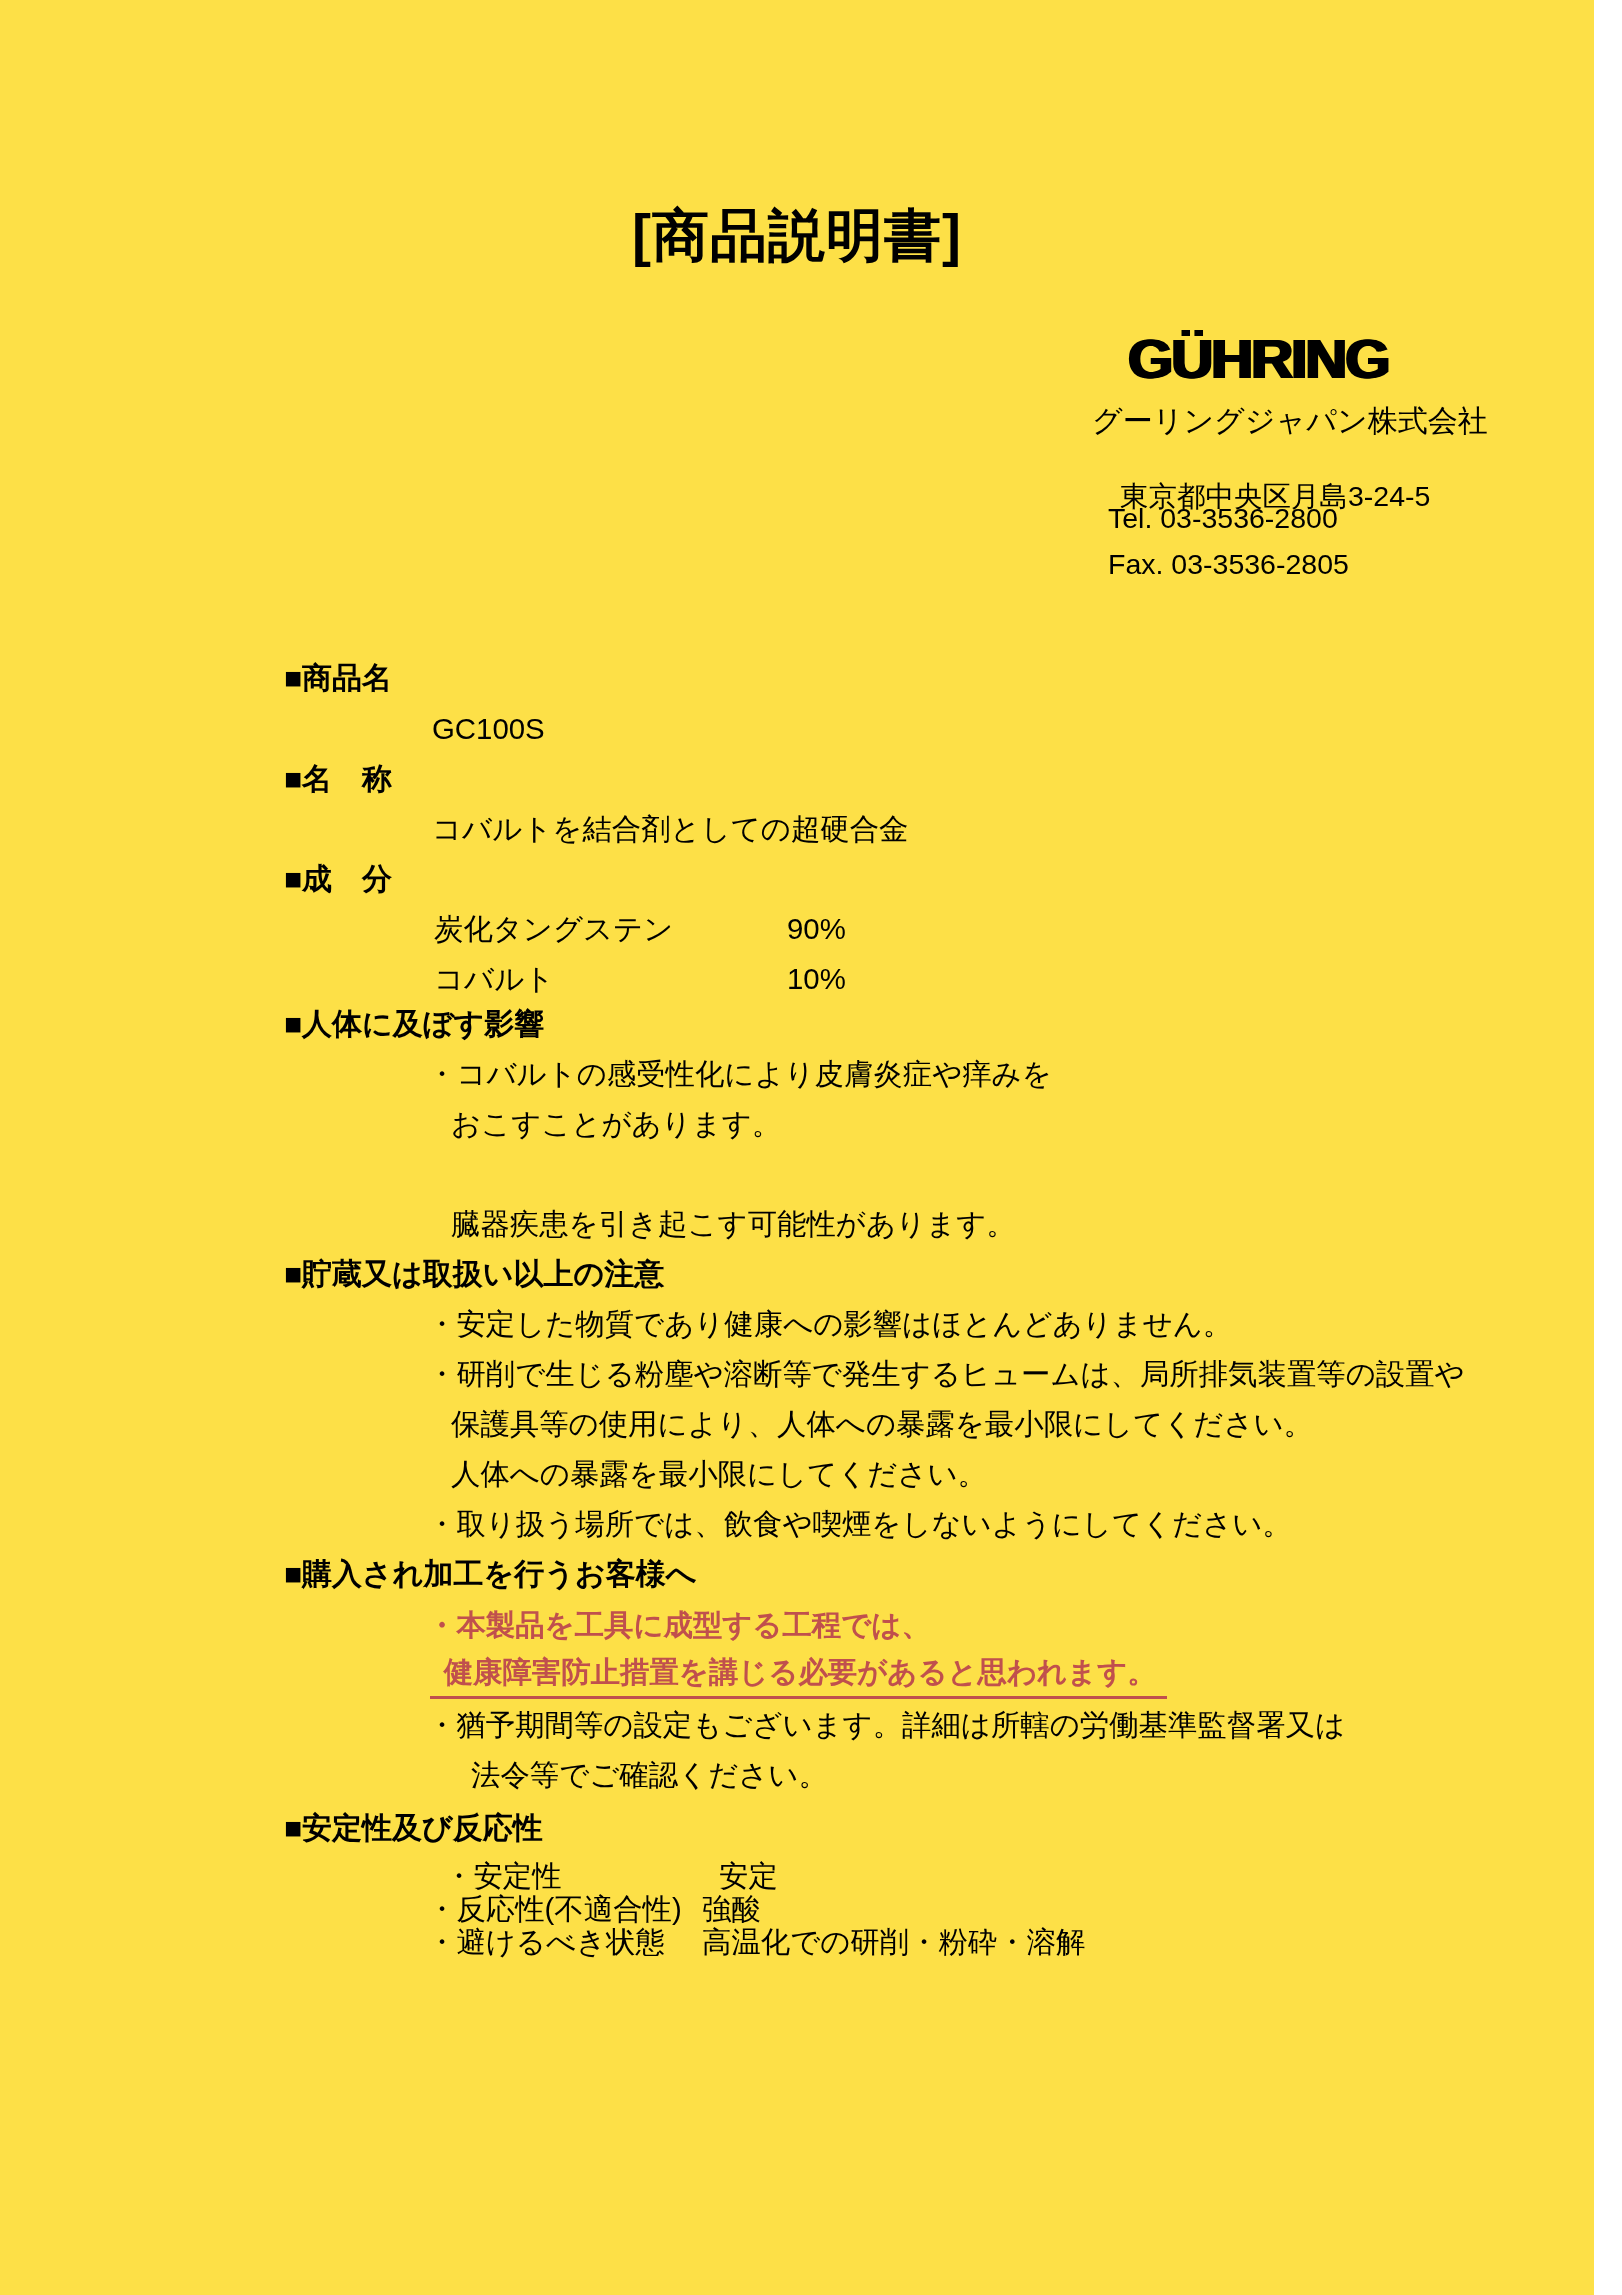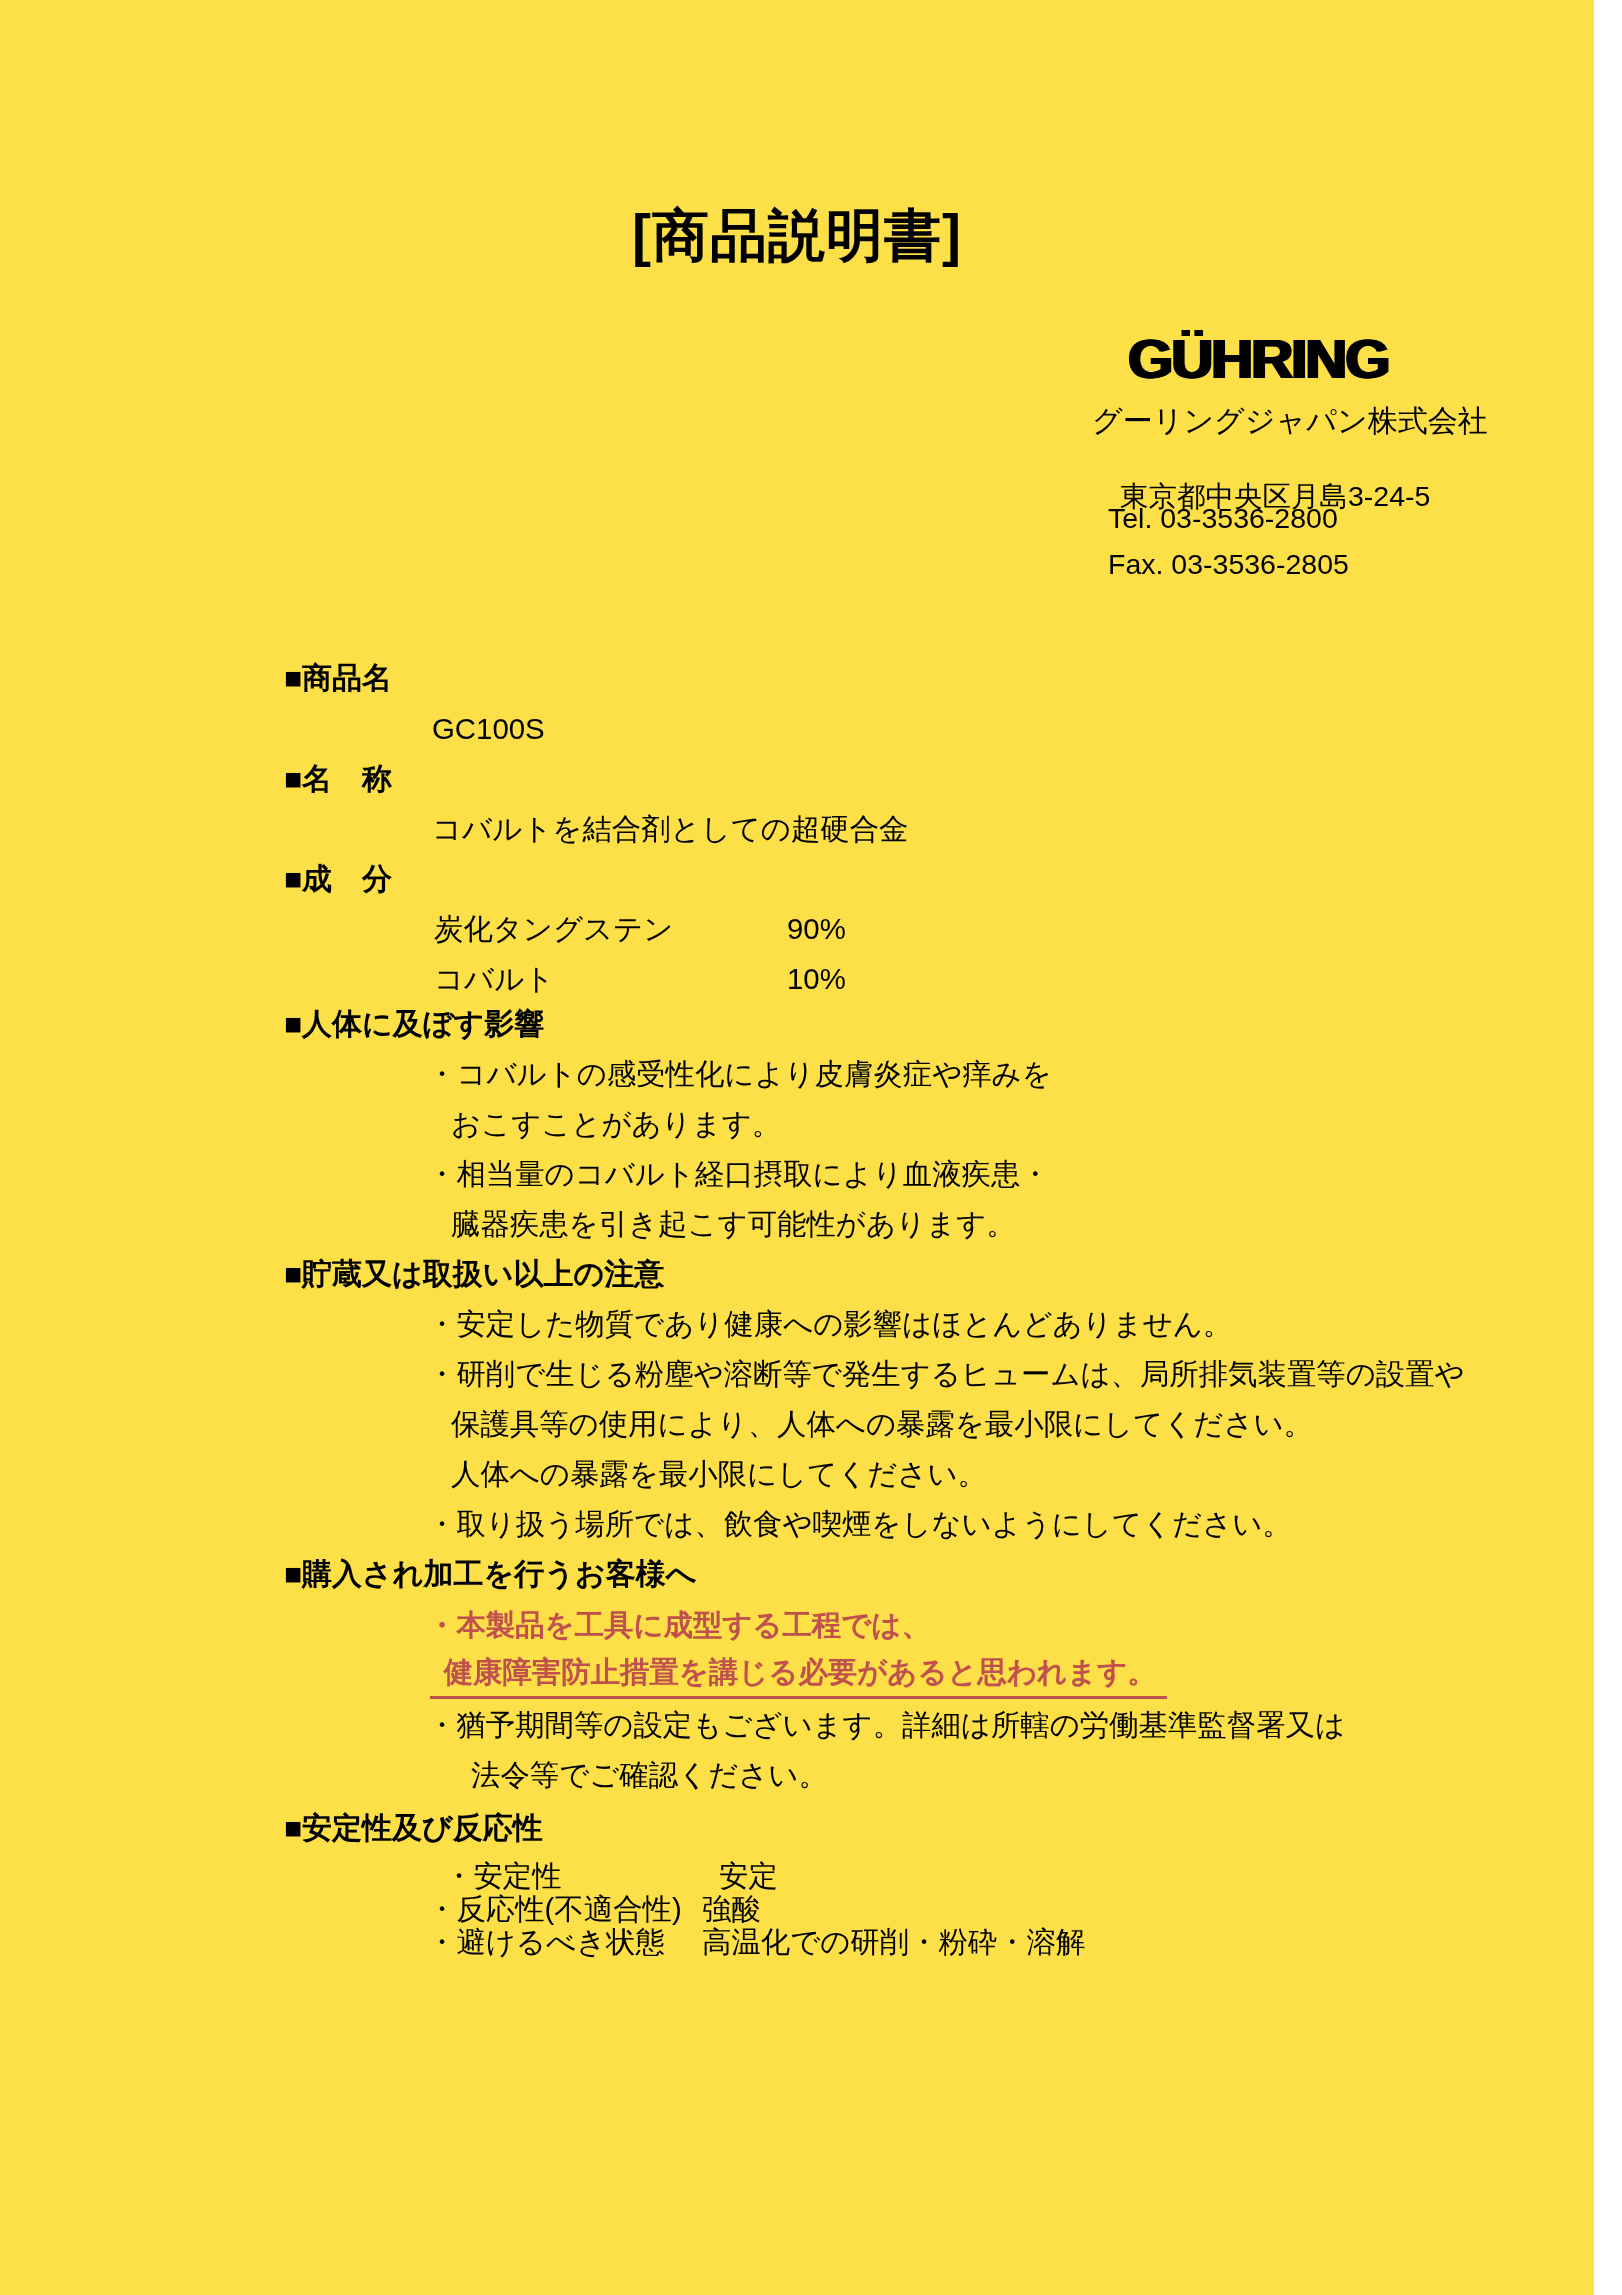--- a/index.html
+++ b/index.html
@@ -96,21 +96,20 @@
     <span class="cv">90%</span>
   </div>
   <div class="row" style="top:962px;">
     <span class="cl">コバルト</span>
     <span class="cv">10%</span>
   </div>
 
   <div class="ln h" style="top:1007px;">■人体に及ぼす影響</div>
   <div class="ln b" style="top:1057px;">・コバルトの感受性化により皮膚炎症や痒みを</div>
   <div class="ln c" style="top:1107px;">おこすことがあります。</div>
-  <div class="ln b" style="top:1157px;">・相当量のコバルト経口摂取により血液疾患・</div>
   <div class="ln c" style="top:1207px;">臓器疾患を引き起こす可能性があります。</div>
 
   <div class="ln h" style="top:1257px;">■貯蔵又は取扱い以上の注意</div>
   <div class="ln b" style="top:1307px;">・安定した物質であり健康への影響はほとんどありません。</div>
   <div class="ln b" style="top:1357px;">・研削で生じる粉塵や溶断等で発生するヒュームは、局所排気装置等の設置や</div>
   <div class="ln c" style="top:1407px;">保護具等の使用により、人体への暴露を最小限にしてください。</div>
   <div class="ln c" style="top:1457px;">人体への暴露を最小限にしてください。</div>
   <div class="ln b" style="top:1507px;">・取り扱う場所では、飲食や喫煙をしないようにしてください。</div>
 
   <div class="ln h" style="top:1557px;">■購入され加工を行うお客様へ</div>

